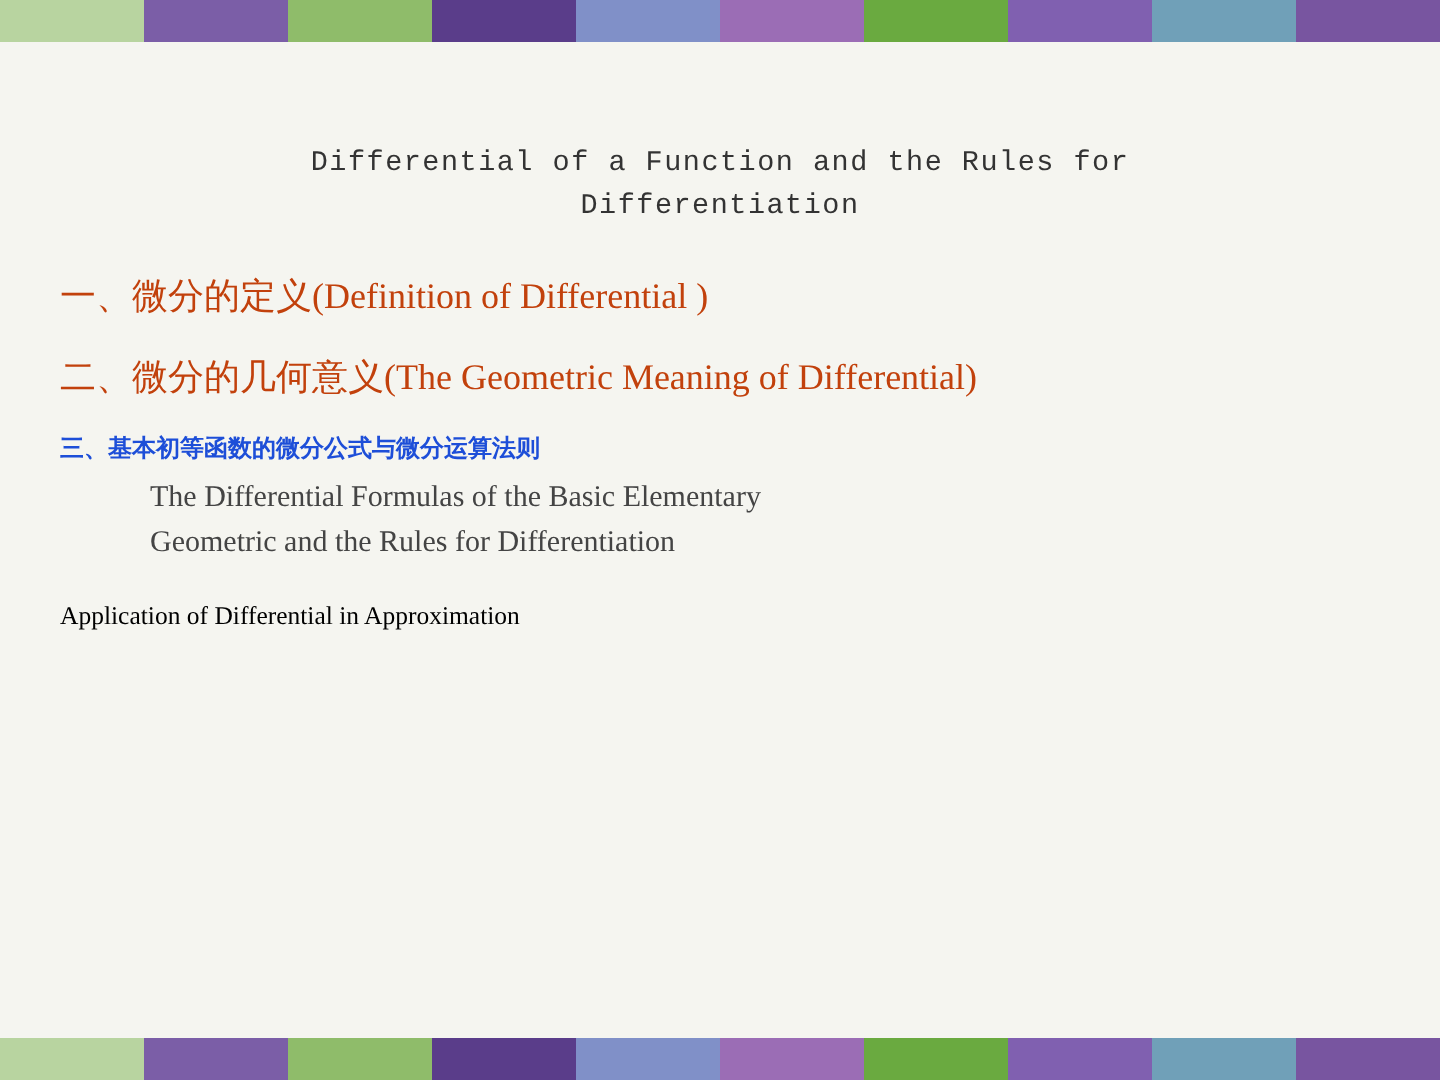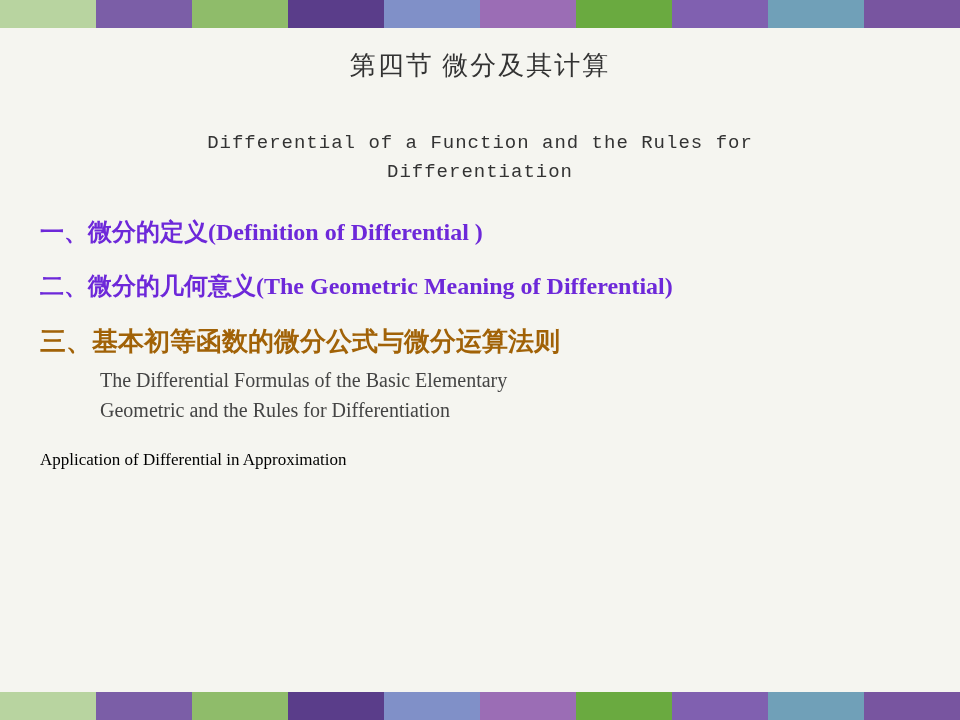--- a/index.html
+++ b/index.html
@@ -68,29 +68,29 @@
       letter-spacing: 1px;
       margin-top: 46px;
     }
 
     .section {
       margin-bottom: 22px;
     }
 
     .section-heading {
       font-size: 24px;
-      color: #6d28d9;
+      color: #c2410c;
       font-family: 'SimSun', 'STSong', Georgia, serif;
       margin-bottom: 6px;
-      font-weight: bold;
+      font-weight: normal;
     }
 
     .section-heading-large {
-      font-size: 26px;
-      color: #a16207;
+      font-size: 16px;
+      color: #1d4ed8;
       font-family: 'SimSun', 'STSong', Georgia, serif;
       margin-bottom: 6px;
       font-weight: bold;
     }
 
     .section-sub {
       font-size: 20px;
       color: #444;
       font-family: Georgia, serif;
       margin-left: 60px;
@@ -115,21 +115,20 @@
   <div class="segment" style="background:#8090c8;"></div>
   <div class="segment" style="background:#9b6db5;"></div>
   <div class="segment" style="background:#6aaa40;"></div>
   <div class="segment" style="background:#8060b0;"></div>
   <div class="segment" style="background:#70a0b8;"></div>
   <div class="segment" style="background:#7855a0;"></div>
 </div>
 
 <div class="content">
 
-  <div class="title-chinese">第四节  微分及其计算</div>
 
   <div class="title-english">
     <span>Differential of a Function and the Rules for</span><br>
     <span>Differentiation</span>
   </div>
 
   <div class="section">
     <div class="section-heading">一、微分的定义(Definition of Differential )</div>
   </div>
 

